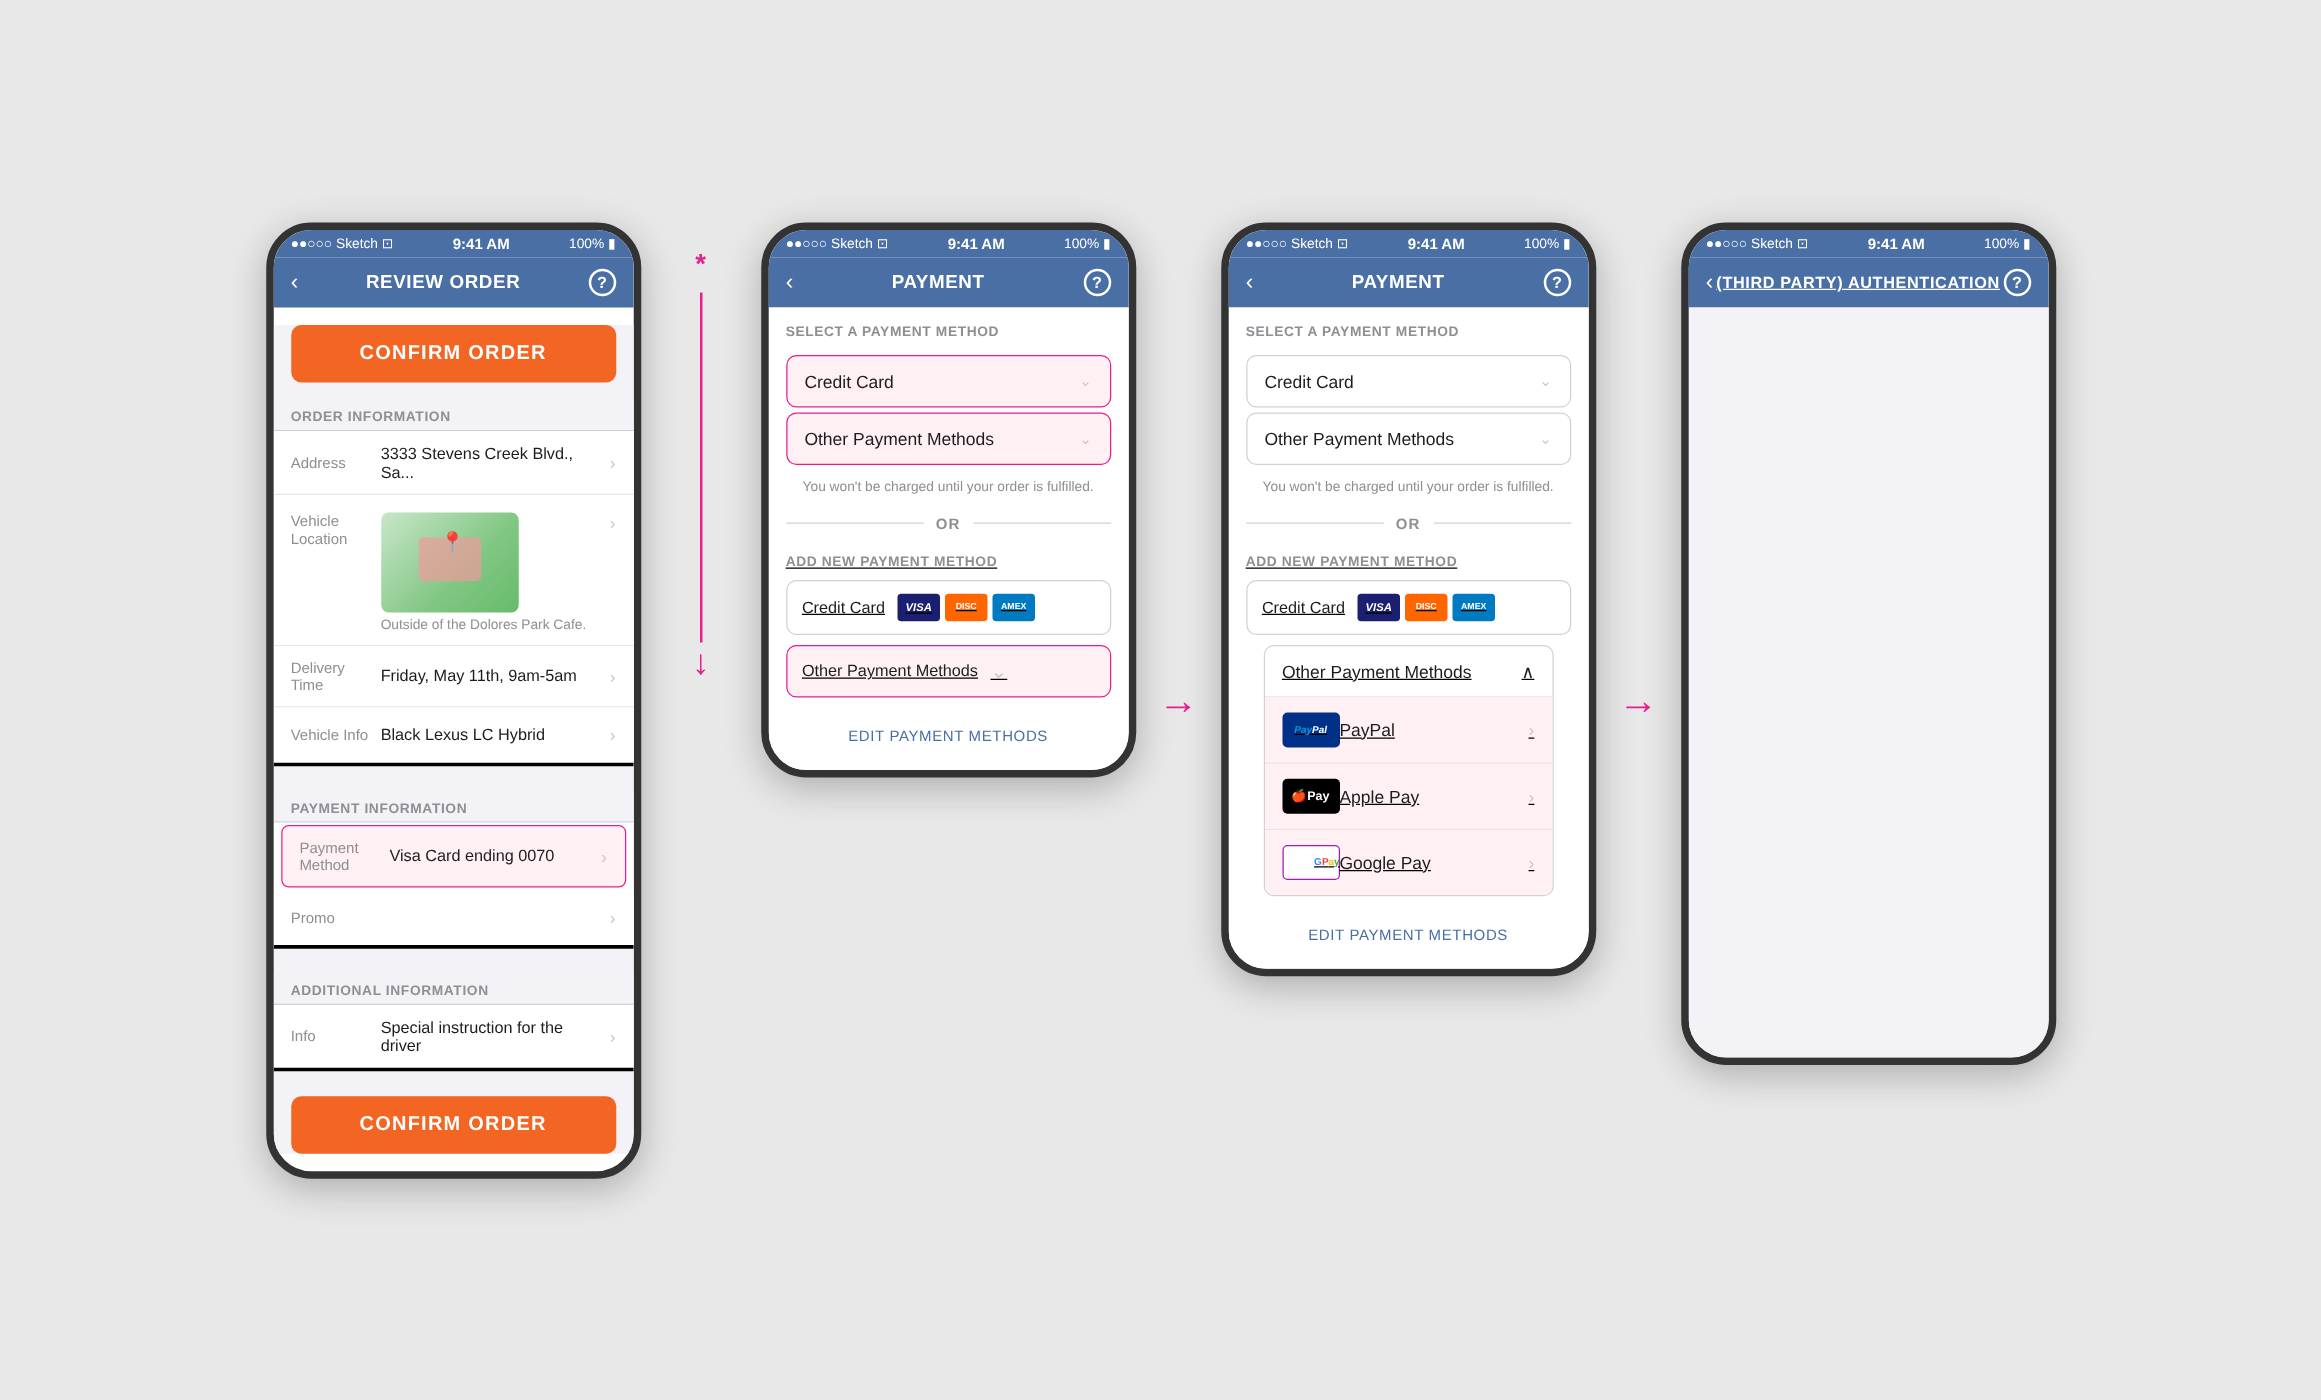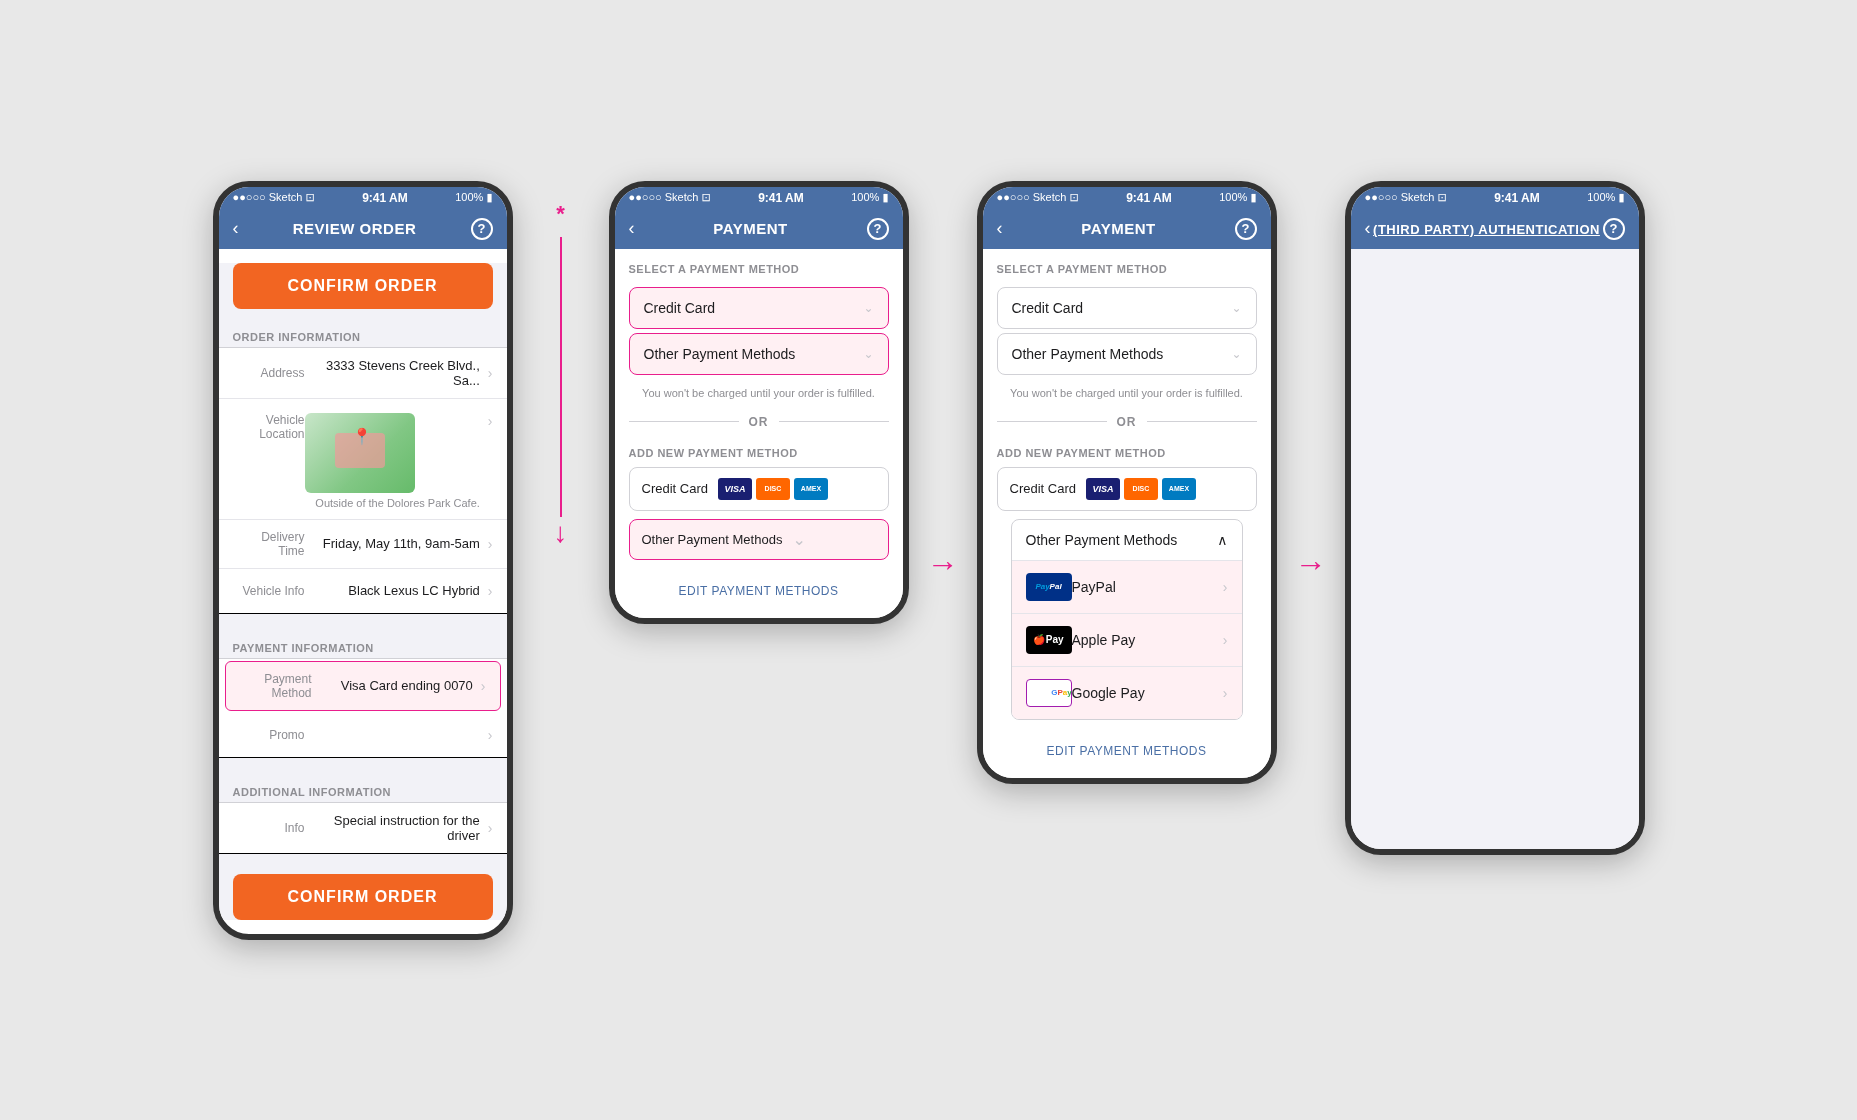--- a/index.html
+++ b/index.html
@@ -110,23 +110,22 @@
       font-weight: 600;
       letter-spacing: 0.5px;
       padding: 8px 14px 4px;
       text-transform: uppercase;
     }
 
     
     .list-section {
       background: #fff;
       border-top: 1px solid #d1d1d6;
-      border-bottom: 1px solid #000000;
+      border-bottom: 3px solid #000000;
       margin-bottom: 20px;
-      text-align: right;
     }
     .list-row {
       display: flex;
       align-items: center;
       padding: 10px 14px;
       border-bottom: 1px solid #e5e5ea;
       background: #fff;
       min-height: 44px;
     }
     .list-row:last-child { border-bottom: none; }
@@ -234,20 +233,21 @@
       display: flex;
       align-items: center;
       padding: 8px 14px;
       gap: 10px;
     }
     .or-line { flex: 1; height: 1px; background: #d1d1d6; }
     .or-text { font-size: 12px; color: #8e8e93; font-weight: 600; letter-spacing: 1px; }
 
     .add-new-section {
       padding: 0 14px 4px;
+      text-decoration: underline;
     }
     .add-new-title {
       font-size: 11px;
       font-weight: 600;
       color: #8e8e93;
       letter-spacing: 0.5px;
       text-transform: uppercase;
       padding: 10px 0 8px;
     }
     .add-new-row {

